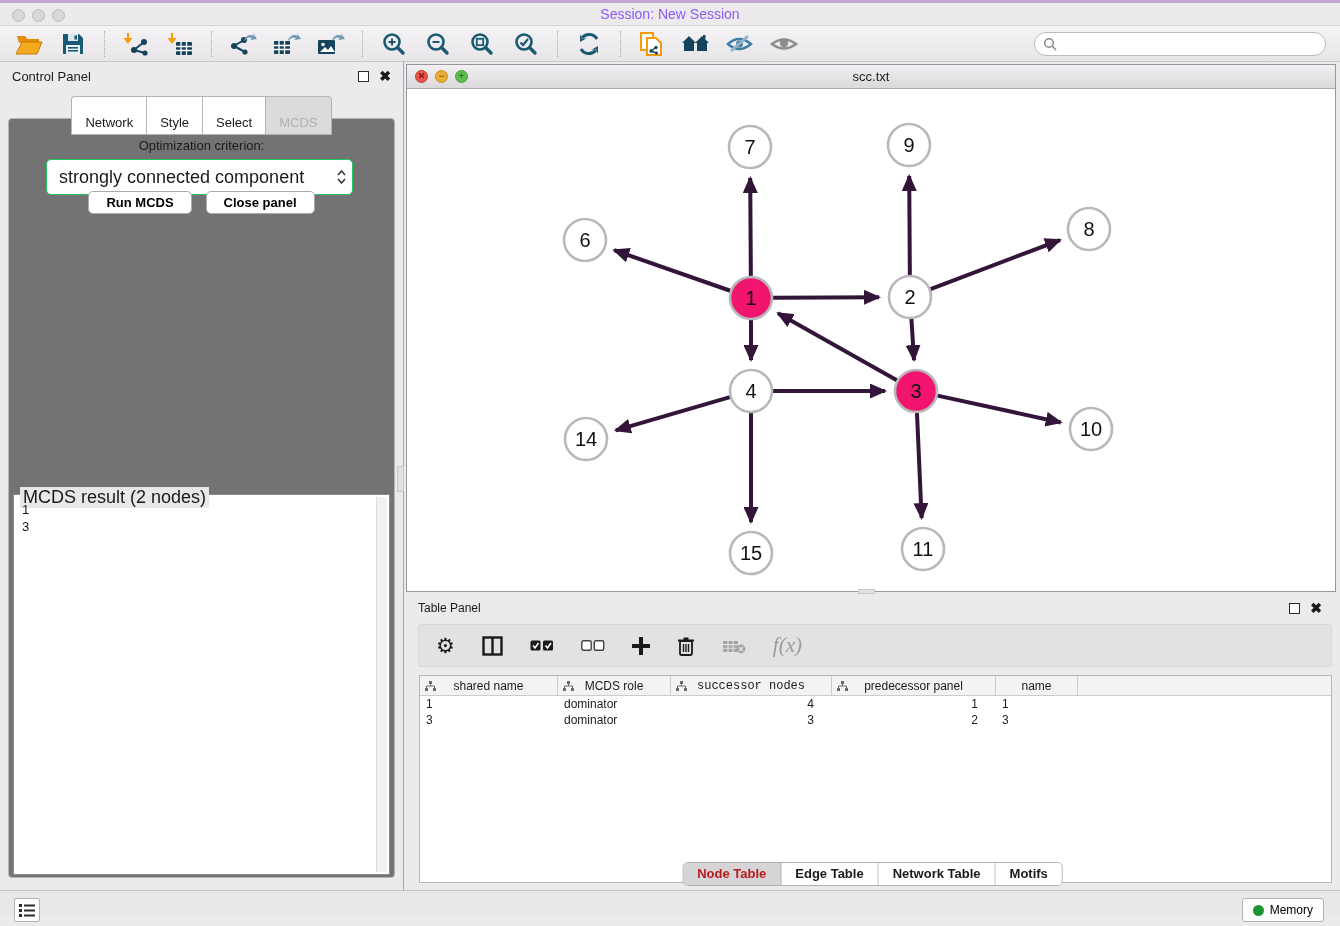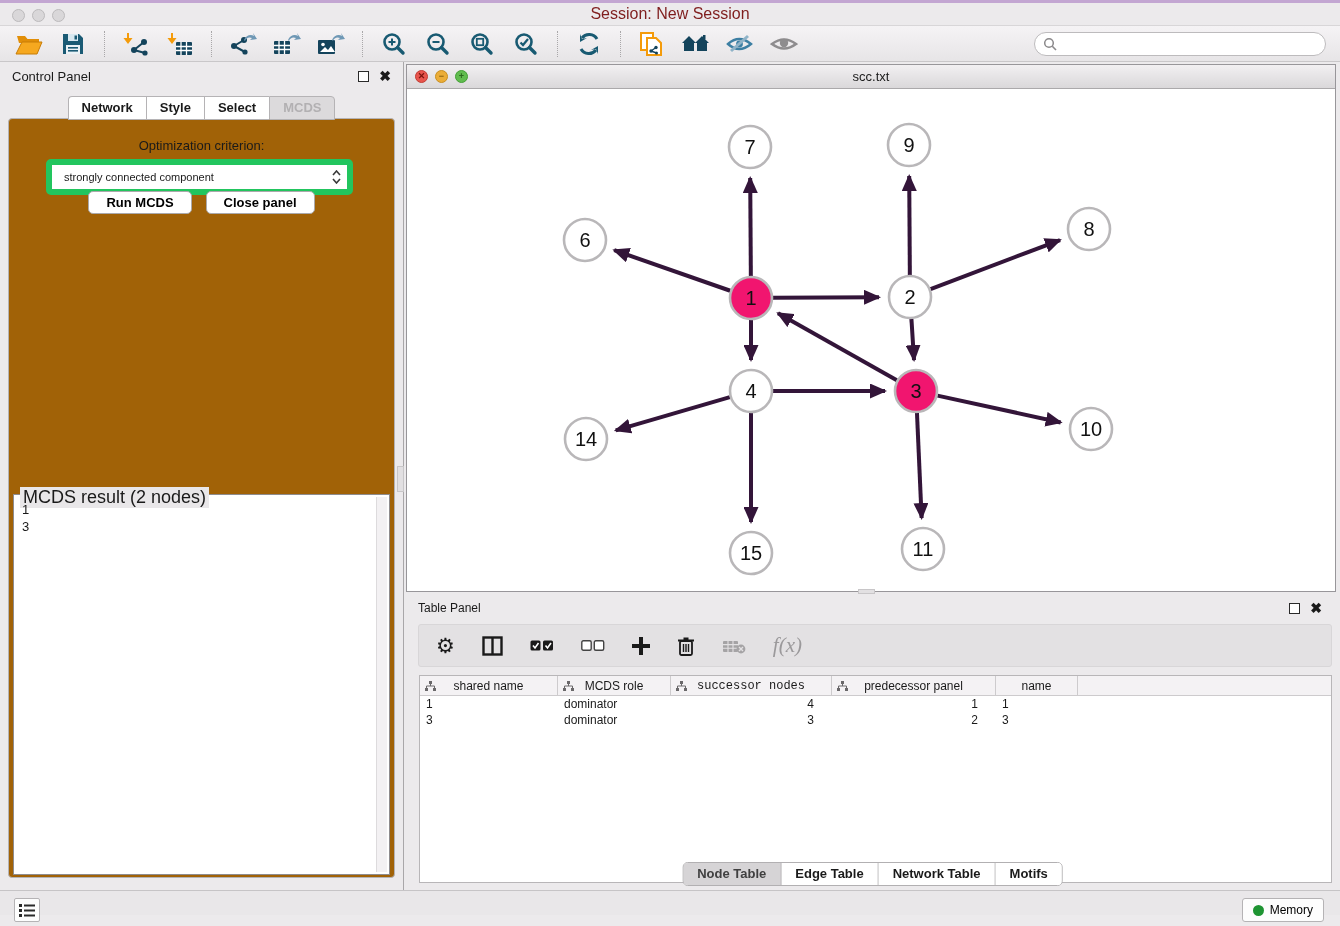--- a/index.html
+++ b/index.html
@@ -4,44 +4,44 @@
 <style>
   *{margin:0;padding:0;box-sizing:border-box}
   html,body{width:1340px;height:926px}
   body{position:relative;font-family:"Liberation Sans",sans-serif;background:#ECEAEC;overflow:hidden;color:#1a1a1a}
   button{font-family:inherit;background:none;border:none;cursor:default}
 
   
   .titlebar{position:absolute;left:0;top:0;width:1340px;height:26px;background:#ECEAEC;border-top:3px solid #C3A6D2;border-bottom:1px solid #D8D6D8;display:flex;align-items:center;justify-content:center}
   .titlebar .tl-group{position:absolute;left:12px;top:6px;display:flex;gap:7px}
   .tl-dot{width:13px;height:13px;border-radius:50%;background:#D9D7D9;border:1px solid #BCBABC}
-  .win-title{font-size:16px;color:#7f1d1d}
+  .win-title{font-size:14px;color:#8b5cf6}
 
   
   .toolbar{position:absolute;left:0;top:26px;width:1340px;height:36px;background:linear-gradient(#F5F3F5,#E7E5E7);border-bottom:1px solid #C9C7C9;display:flex;align-items:center;padding:0 10px;gap:6px}
   .tb-btn{width:38px;height:32px;display:flex;align-items:center;justify-content:center}
   .tb-sep{width:1px;height:26px;border-left:1px dotted #A9A7A9;margin:0 6px}
   .tb-search{margin-left:auto;width:292px;height:24px;background:#fff;border:1px solid #BDBBBD;border-radius:12px;display:flex;align-items:center;padding:0 8px;gap:5px;margin-right:4px}
   .tb-search input{border:none;outline:none;flex:1;font-size:13px;background:transparent}
 
   
   .control-panel{position:absolute;left:0;top:62px;width:404px;height:828px;background:#ECEAEC;border-right:1px solid #A9A7A9}
   .cp-header{position:absolute;left:0;top:0;width:100%;height:28px;display:flex;align-items:center;padding:0 12px}
   .cp-header .ph-title{font-size:13px}
   .ph-icons{margin-left:auto;display:flex;gap:10px;align-items:center}
   .float-btn{width:11px;height:11px;border:1.5px solid #2a2a2a;background:#fff}
   .close-btn{font-size:14px;font-weight:bold;color:#1a1a1a;line-height:11px}
   .cp-tabs{position:absolute;left:0;top:34px;width:100%;display:flex;justify-content:center;z-index:2}
-  .cp-tab{font-size:13px;font-weight:bold;padding:3px 13px 4px;background:#fff;border:1px solid #B5B3B5;border-right:none;color:#1a1a1a}
+  .cp-tab{font-size:13px;font-weight:normal;padding:18px 13px 4px;background:#fff;border:1px solid #B5B3B5;border-right:none;color:#1a1a1a}
   .cp-tab:first-child{border-top-left-radius:4px}
   .cp-tab:last-child{border-right:1px solid #B5B3B5;border-top-right-radius:4px;border-bottom-right-radius:0}
   .cp-tab.disabled{background:#DCDADC;color:#B2B0B2}
-  .cp-content{position:absolute;left:8px;right:8px;top:56px;bottom:12px;background:#a16207;border:1px solid #B5B3B5;border-radius:4px}
+  .cp-content{position:absolute;left:8px;right:8px;top:56px;bottom:12px;background:#737373;border:1px solid #B5B3B5;border-radius:4px}
   .opt-label{position:absolute;top:19px;width:100%;text-align:center;font-size:13px}
-  .criterion{position:absolute;left:37px;right:41px;top:40px;height:36px;background:#fff;border:6px solid #22c55e;border-radius:5px;display:flex;align-items:center;padding:0 6px 0 12px;font-size:11px}
+  .criterion{position:absolute;left:37px;right:41px;top:40px;height:36px;background:#fff;border:1px solid #22c55e;border-radius:5px;display:flex;align-items:center;padding:0 6px 0 12px;font-size:18px}
   .criterion .stepper{margin-left:auto;display:flex;flex-direction:column;gap:2px;align-items:center}
   .cp-buttons{position:absolute;top:72px;width:100%;display:flex;justify-content:center;gap:14px}
   .aq-btn{background:#fff;border:1px solid #ABA9AB;border-radius:5px;padding:3px 17px;font-size:13px;font-weight:bold}
   .result-group{position:absolute;left:4px;right:4px;top:375px;bottom:2px;border:1px solid #8E8C8E;background:#fff}
   .result-label{position:absolute;top:-8px;left:6px;background:#E9E7E9;padding:0 3px;font-size:18px}
   .result-text{position:absolute;left:2px;top:4px;right:14px;bottom:2px;font-size:13px;line-height:17px;padding:2px 6px;white-space:pre;overflow:hidden}
   .result-scroll{position:absolute;right:2px;top:2px;bottom:2px;width:11px;background:#F3F1F3;border-left:1px solid #DDDBDD}
 
   
   .net-window{position:absolute;left:406px;top:64px;width:930px;height:528px;border:1px solid #98969A;background:#fff}
@@ -69,21 +69,21 @@
   .tbl-head{display:flex;height:20px;background:#F4F2F4;border-bottom:1px solid #CDCBCD;font-size:12px}
   .th{position:relative;display:flex;align-items:center;justify-content:center;border-right:1px solid #CDCBCD;height:100%}
   .th .tree-ic{position:absolute;left:5px;top:5px}
   .tbl-row{display:flex;height:16px;font-size:12px;line-height:16px}
   .td{overflow:hidden;white-space:nowrap}
   .td.left{padding-left:6px;text-align:left}
   .td.right{padding-right:18px;text-align:right}
   .bt-tabs{position:absolute;left:50%;transform:translateX(-50%);top:267px;display:flex;border:1px solid #B2B0B2;border-radius:5px;overflow:hidden;background:#fff}
   .bt-tab{padding:3px 14px 4px;font-size:13px;font-weight:bold;color:#1a1a1a;background:#fff;border-right:1px solid #B2B0B2}
   .bt-tab:last-child{border-right:none}
-  .bt-tab.active{background:#D6D4D6;color:#404040}
+  .bt-tab.active{background:#D6D4D6;color:#b91c1c}
 
   
   .statusbar{position:absolute;left:0;top:890px;width:1340px;height:25px;background:#E9E7E9;border-top:1px solid #C6C4C6}
   .sb-list{position:absolute;left:14px;top:7px;width:26px;height:24px;background:#FDFDFD;border:1px solid #B5B3B5;border-radius:2px;display:flex;align-items:center;justify-content:center}
   .sb-mem{position:absolute;right:16px;top:7px;height:24px;background:#FDFDFD;border:1px solid #B5B3B5;border-radius:3px;display:flex;align-items:center;gap:6px;padding:0 10px;font-size:12px}
   .mem-dot{width:11px;height:11px;border-radius:50%;background:#1E9432}
 </style>
 </head>
 <body>
 

